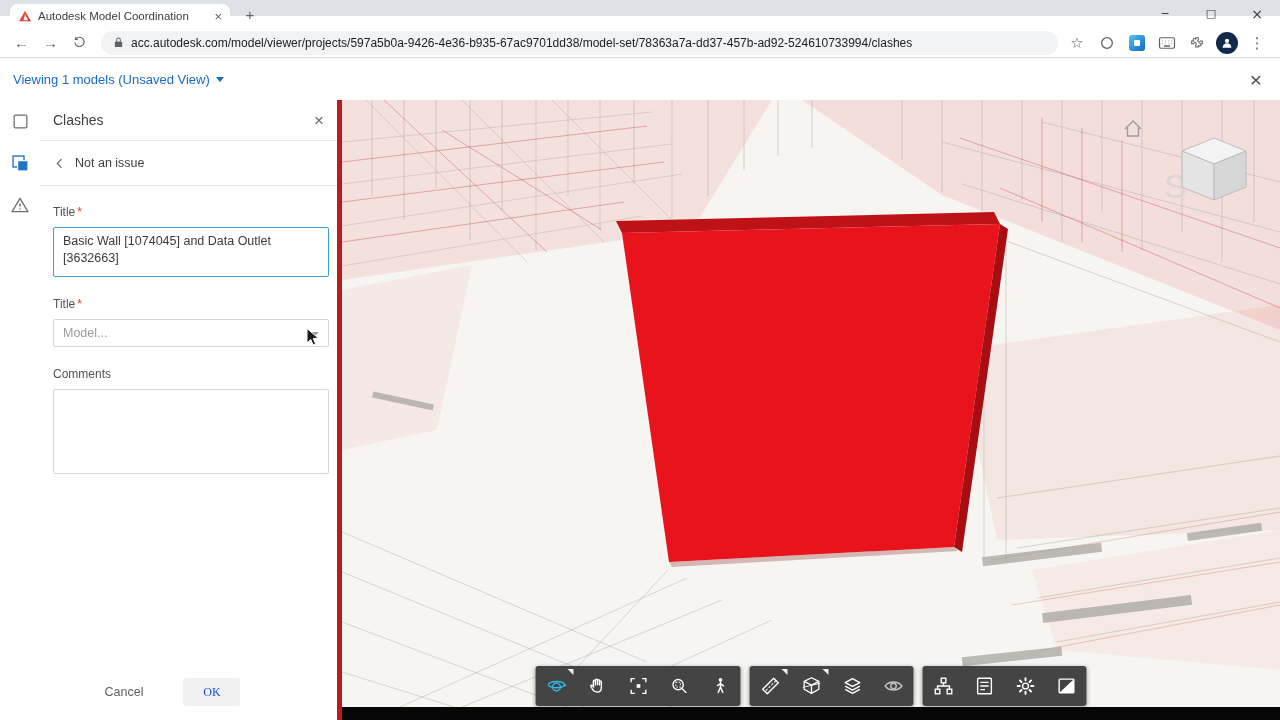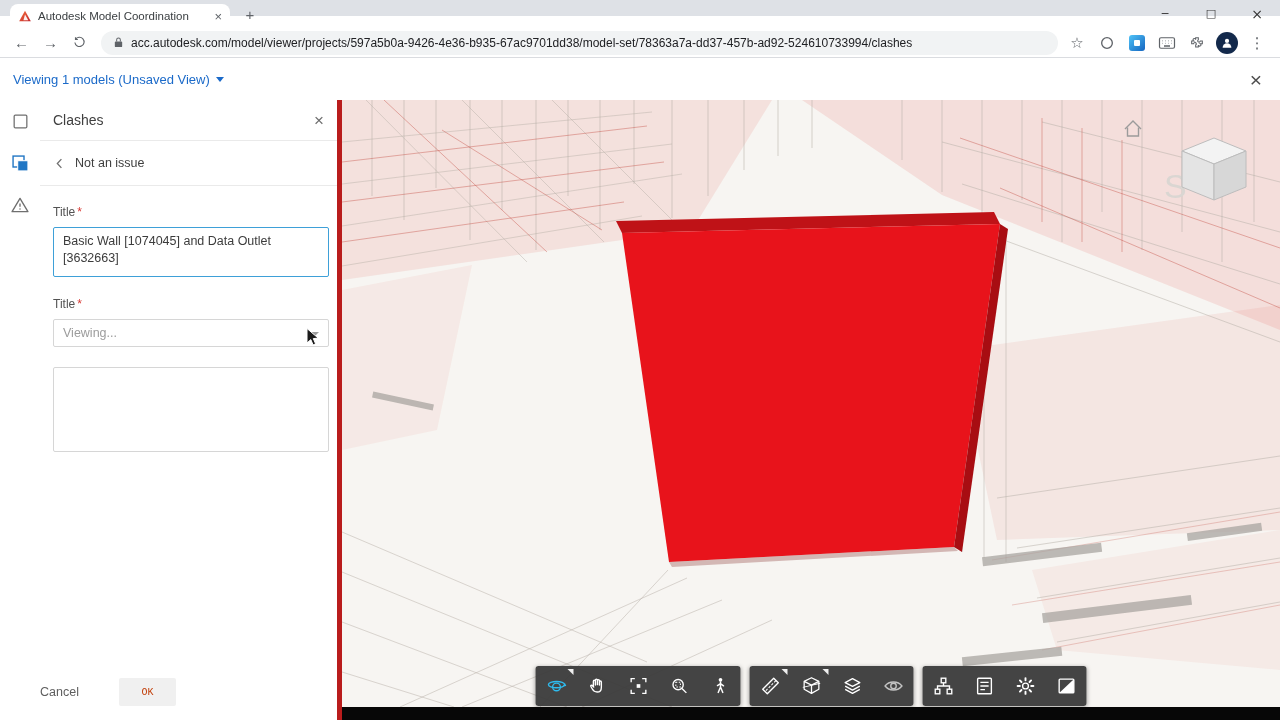--- a/index.html
+++ b/index.html
@@ -62,25 +62,25 @@
                  font-family:"Liberation Sans",sans-serif; font-size:12.5px; color:#3c3c3c; line-height:1.35;
                  resize:none; outline:none; }
   .gap16 { height:16px; } .gap20 { height:20px; }
   .select-box { position:relative; width:276px; height:28px; border:1px solid #d6d6d6; border-radius:2px;
                 display:flex; align-items:center; padding:0 9px; font-size:12.5px; color:#9c9c9c; cursor:pointer; }
   .select-caret { position:absolute; right:9px; top:12px; width:0; height:0;
                   border-left:4px solid transparent; border-right:4px solid transparent; border-top:4px solid #9c9c9c; }
   .comments-input { width:276px; height:85px; border:1px solid #d6d6d6; border-radius:2px; padding:6px 9px;
                     font-family:"Liberation Sans",sans-serif; font-size:12.5px; color:#3c3c3c; resize:none; outline:none; }
   .panel-footer { position:absolute; bottom:0; left:0; right:0; height:56px; display:flex;
-                  align-items:center; justify-content:flex-start; gap:40px; padding-right:32px; background:#fff; }
+                  align-items:center; justify-content:center; gap:40px; padding-right:32px; background:#fff; }
   .btn-cancel { font-size:12.5px; color:#5f5f5f; background:none; border:none; cursor:pointer;
                 font-family:"Liberation Sans",sans-serif; }
-  .btn-ok { width:57px; height:28px; background:#f0f0f0; color:#c2410c; border:none; border-radius:2px;
-            font-size:10px; font-family:Liberation Mono, monospace; cursor:not-allowed; }
+  .btn-ok { width:57px; height:28px; background:#f0f0f0; color:#1d4ed8; border:none; border-radius:2px;
+            font-size:12px; font-family:Liberation Serif, serif; cursor:not-allowed; }
 
   
   .viewer { position:absolute; top:100px; left:342px; right:0; bottom:0; background:#f7f5f2; overflow:hidden; }
   .viewer svg.decor { position:absolute; top:0; left:0; }
   .bottom-strip { position:absolute; left:0; right:0; bottom:0; height:13px; background:#070707; }
 
   .toolbar { position:absolute; left:50%; bottom:14px; transform:translateX(-50%); display:flex; gap:9px; }
   .tb-group { display:flex; background:rgba(58,58,58,0.95); border-radius:3px; box-shadow:0 1px 4px rgba(0,0,0,0.35); }
   .tb-btn { position:relative; width:41px; height:40px; display:flex; align-items:center; justify-content:center;
             color:#ffffff; cursor:pointer; }
@@ -213,25 +213,28 @@
       <div class="field-label">
         <span>Title</span><span class="req">*</span>
       </div>
       <textarea class="title-input" style="">Basic Wall [1074045] and Data Outlet [3632663]</textarea>
 
       <div class="gap16"></div>
       <div class="field-label">
         <span>Title</span><span class="req">*</span>
       </div>
       <div class="select-box">
-        <span>Viewing...</span>
+        <span>Model...</span>
         <span class="select-caret"></span>
       </div>
 
       <div class="gap20"></div>
+      <div class="field-label">
+        <span>Comments</span>
+      </div>
       <textarea class="comments-input" style=""></textarea>
     </div>
 
     <div class="panel-footer">
       <button class="btn-cancel">Cancel</button>
       <button class="btn-ok" disabled="">OK</button>
     </div>
   </div>
 
   <div class="viewer">

